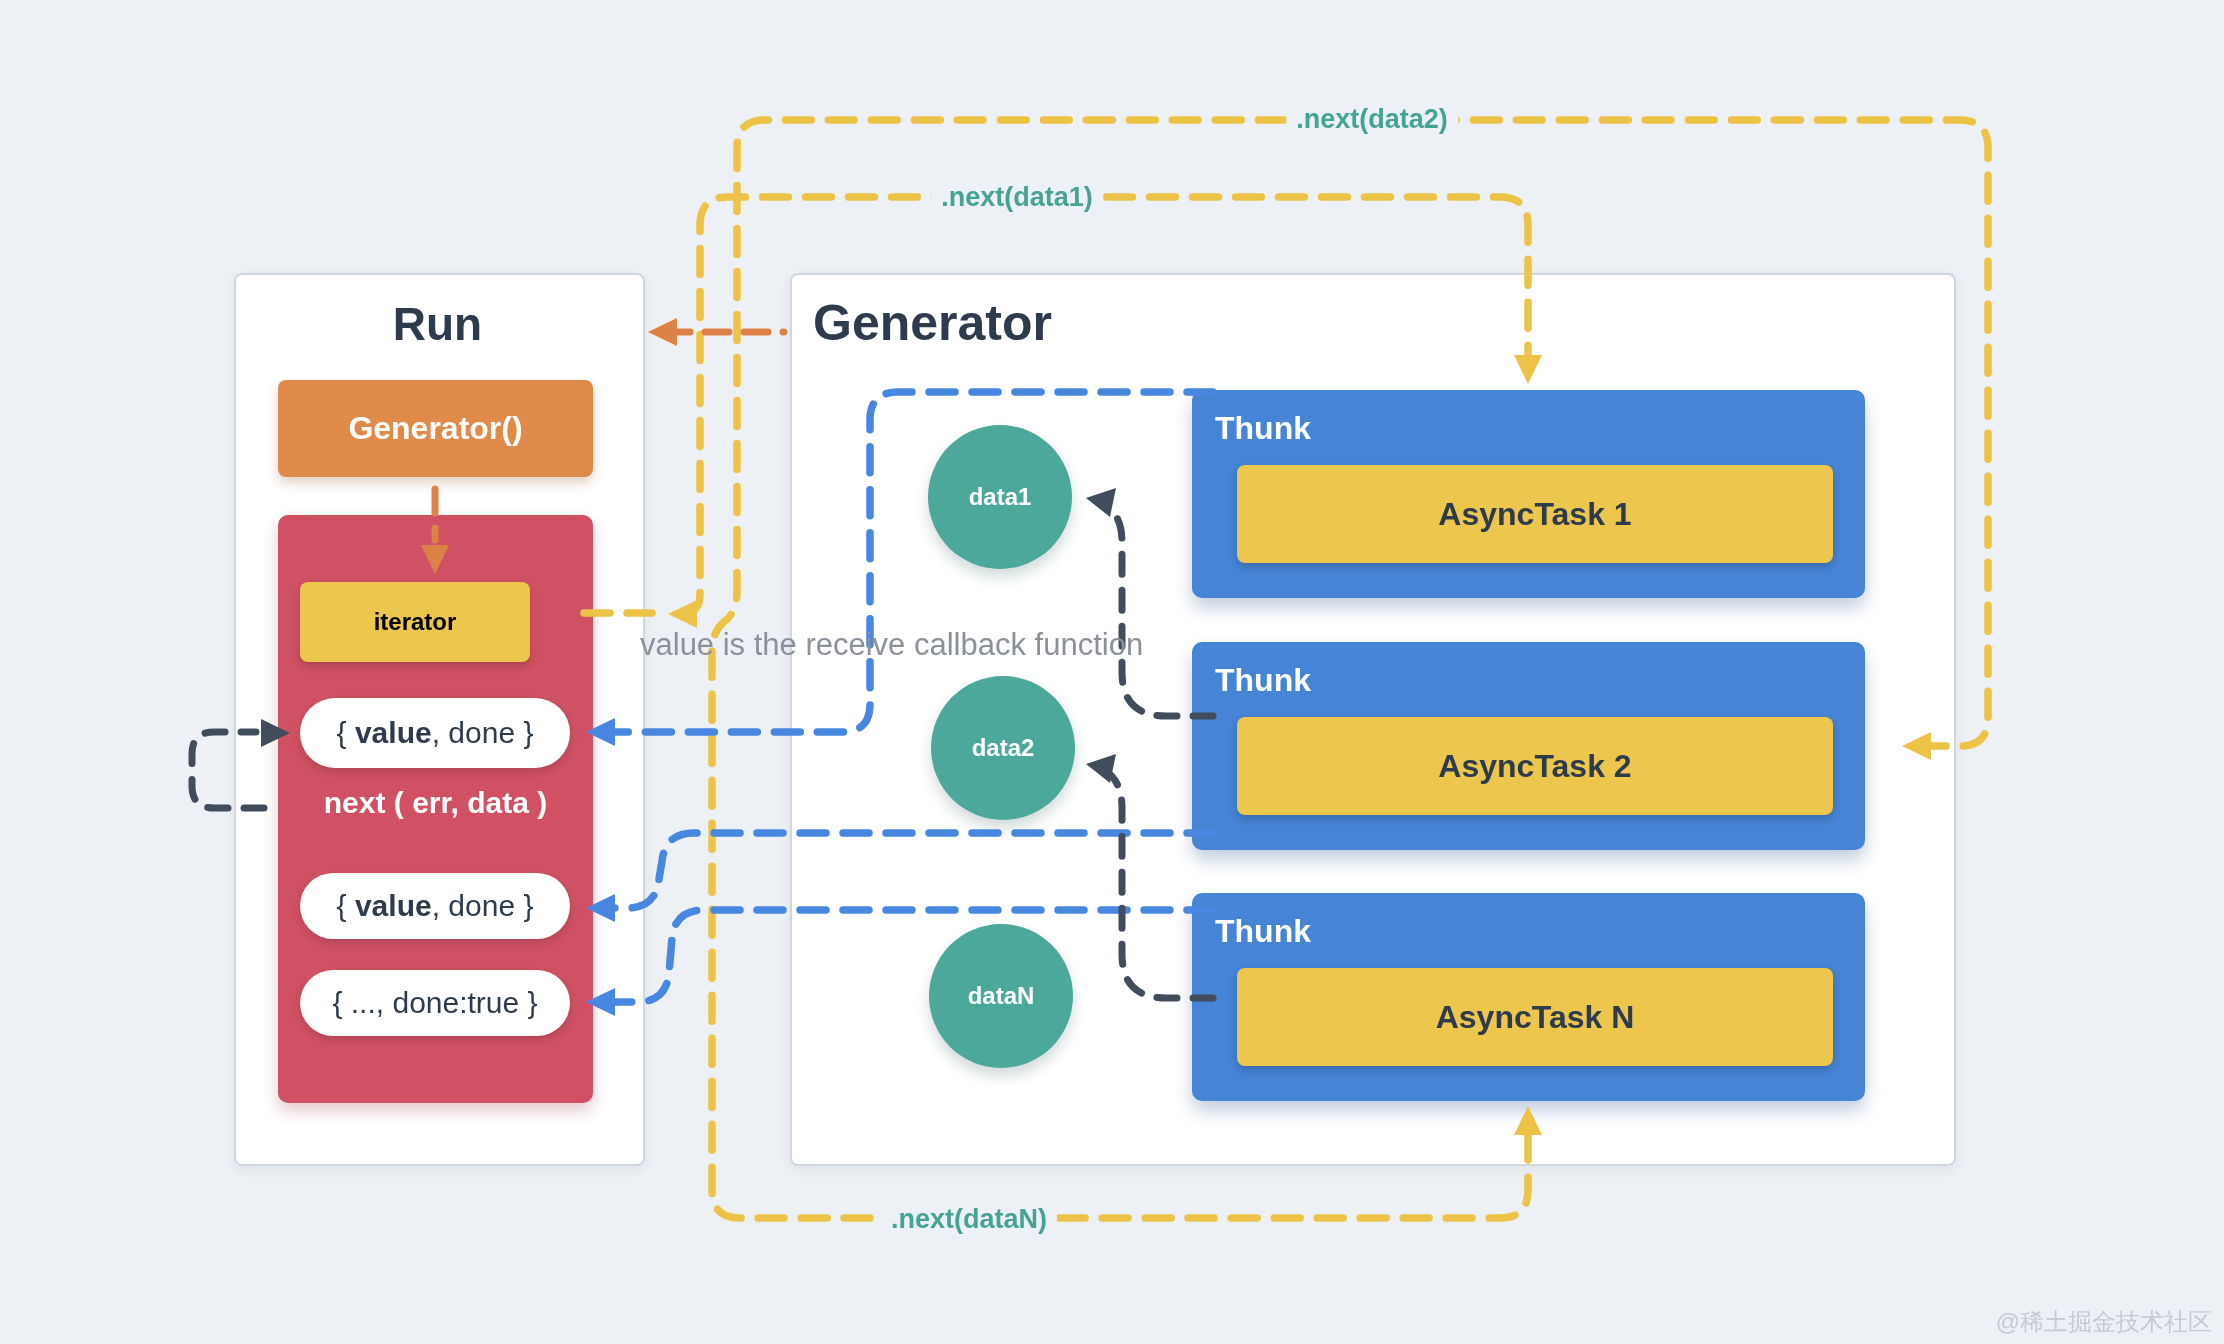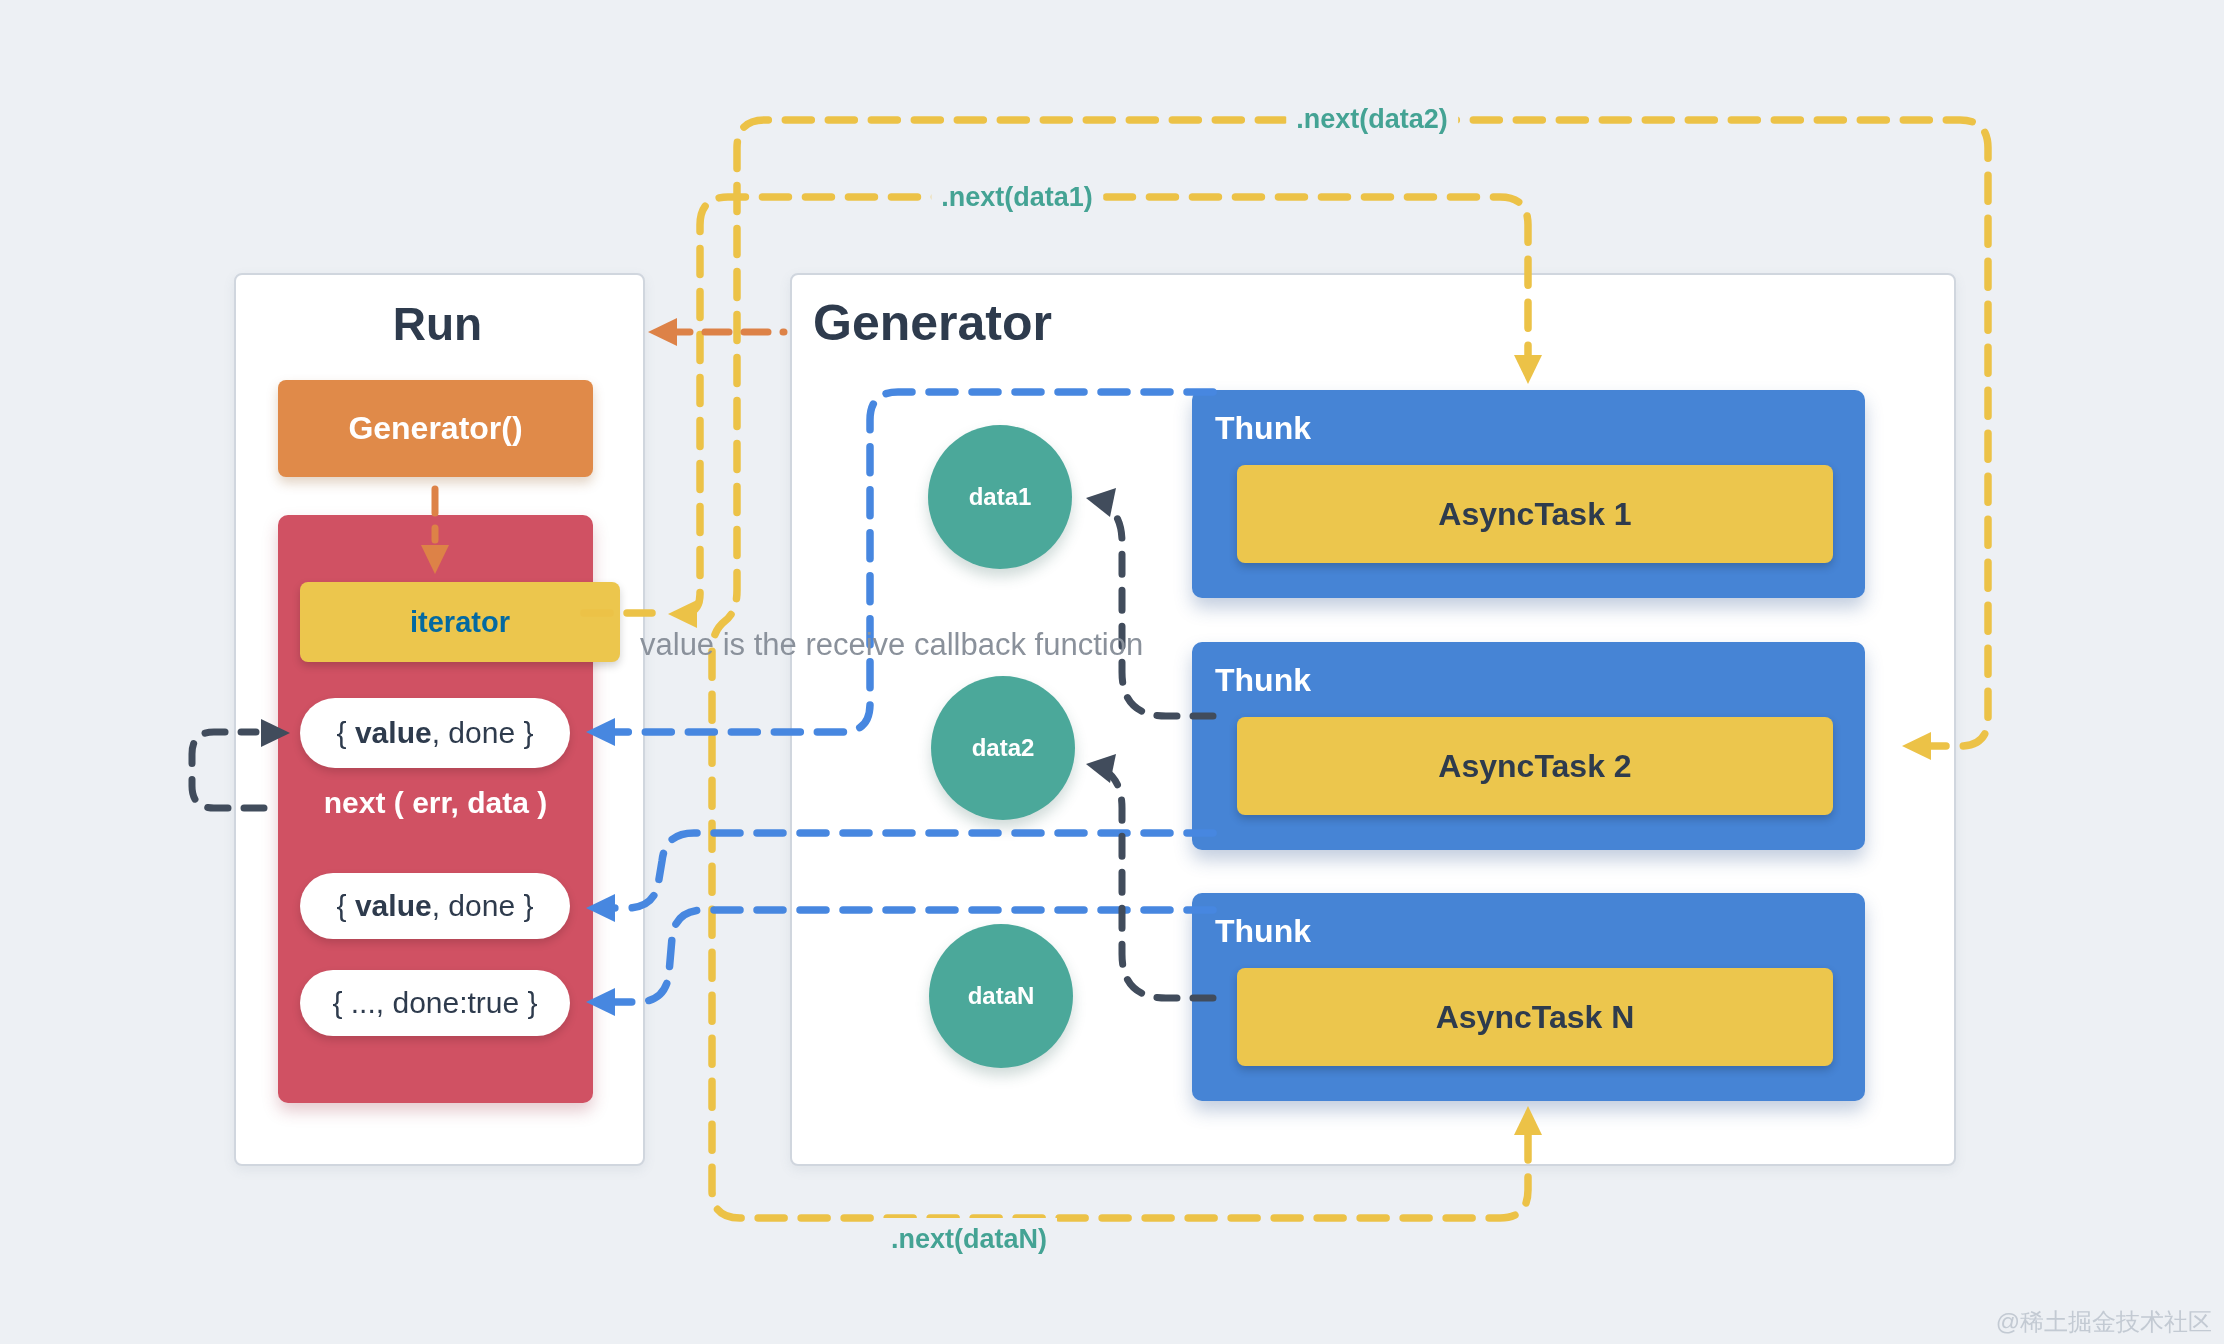--- a/index.html
+++ b/index.html
@@ -12,23 +12,23 @@
   
   .panel{position:absolute;background:#ffffff;border:2px solid #d0d6de;border-radius:8px;
          box-shadow:0 4px 12px rgba(100,115,140,.10);z-index:1;}
   .panel-title{position:absolute;font-weight:bold;color:#2e3b4d;z-index:1;}
   
   .gen-call{position:absolute;left:278px;top:380px;width:315px;height:97px;background:#e08a49;
             border-radius:8px;display:flex;align-items:center;justify-content:center;
             color:#fff;font-size:32px;font-weight:600;z-index:1;box-shadow:0 6px 12px rgba(140,80,20,.25);}
   .red-box{position:absolute;left:278px;top:515px;width:315px;height:588px;background:#d05163;
            border-radius:10px;z-index:1;box-shadow:0 8px 16px rgba(150,40,60,.25);}
-  .iterator{position:absolute;left:300px;top:582px;width:320px;height:80px;background:#ecc64d;
+  .iterator{position:absolute;left:300px;top:582px;width:230px;height:80px;background:#ecc64d;
             border-radius:8px;display:flex;align-items:center;justify-content:center;
-            font-size:29px;font-weight:600;color:#0369a1;z-index:1;box-shadow:0 4px 8px rgba(0,0,0,.18);}
+            font-size:24px;font-weight:600;color:#000000;z-index:1;box-shadow:0 4px 8px rgba(0,0,0,.18);}
   .pill{position:absolute;left:300px;width:270px;background:#ffffff;border-radius:36px;
         display:flex;align-items:center;justify-content:center;font-size:30px;color:#2e3b4d;
         z-index:1;box-shadow:0 4px 8px rgba(0,0,0,.15);white-space:pre;}
   .pill b{font-weight:bold;}
   .next-cb{position:absolute;left:278px;top:786px;width:315px;text-align:center;color:#ffffff;
            font-size:30px;font-weight:bold;z-index:1;}
   
   .circle{position:absolute;width:144px;height:144px;border-radius:50%;background:#4ba89a;
           display:flex;align-items:center;justify-content:center;color:#fff;font-size:24px;
           font-weight:600;z-index:1;box-shadow:0 8px 14px rgba(40,90,80,.22);}
@@ -116,16 +116,16 @@
   <polygon class="sfill" points="1086,498 1116,488 1110,517"></polygon>
   <path class="sline" d="M 1213 998 L 1166 998 Q 1122 998 1122 954 L 1122 808 Q 1122 778 1100 767"></path>
   <polygon class="sfill" points="1086,764 1116,754 1110,783"></polygon>
 
   <path class="sline" d="M 264 808 L 214 808 Q 192 808 192 786 L 192 754 Q 192 732 214 732 L 256 732"></path>
   <polygon class="sfill" points="290,733 261,719 261,747"></polygon>
 </svg>
 
 <div class="flow-label" style="left:1372px;top:98px;">.next(data2)</div>
 <div class="flow-label" style="left:1017px;top:176px;">.next(data1)</div>
-<div class="flow-label" style="left:969px;top:1198px;margin-top:20px;">.next(dataN)</div>
+<div class="flow-label" style="left:969px;top:1198px;">.next(dataN)</div>
 
 <div class="note">value is the receive callback function</div>
 <div class="watermark">@稀土掘金技术社区</div>
 
 </body></html>

